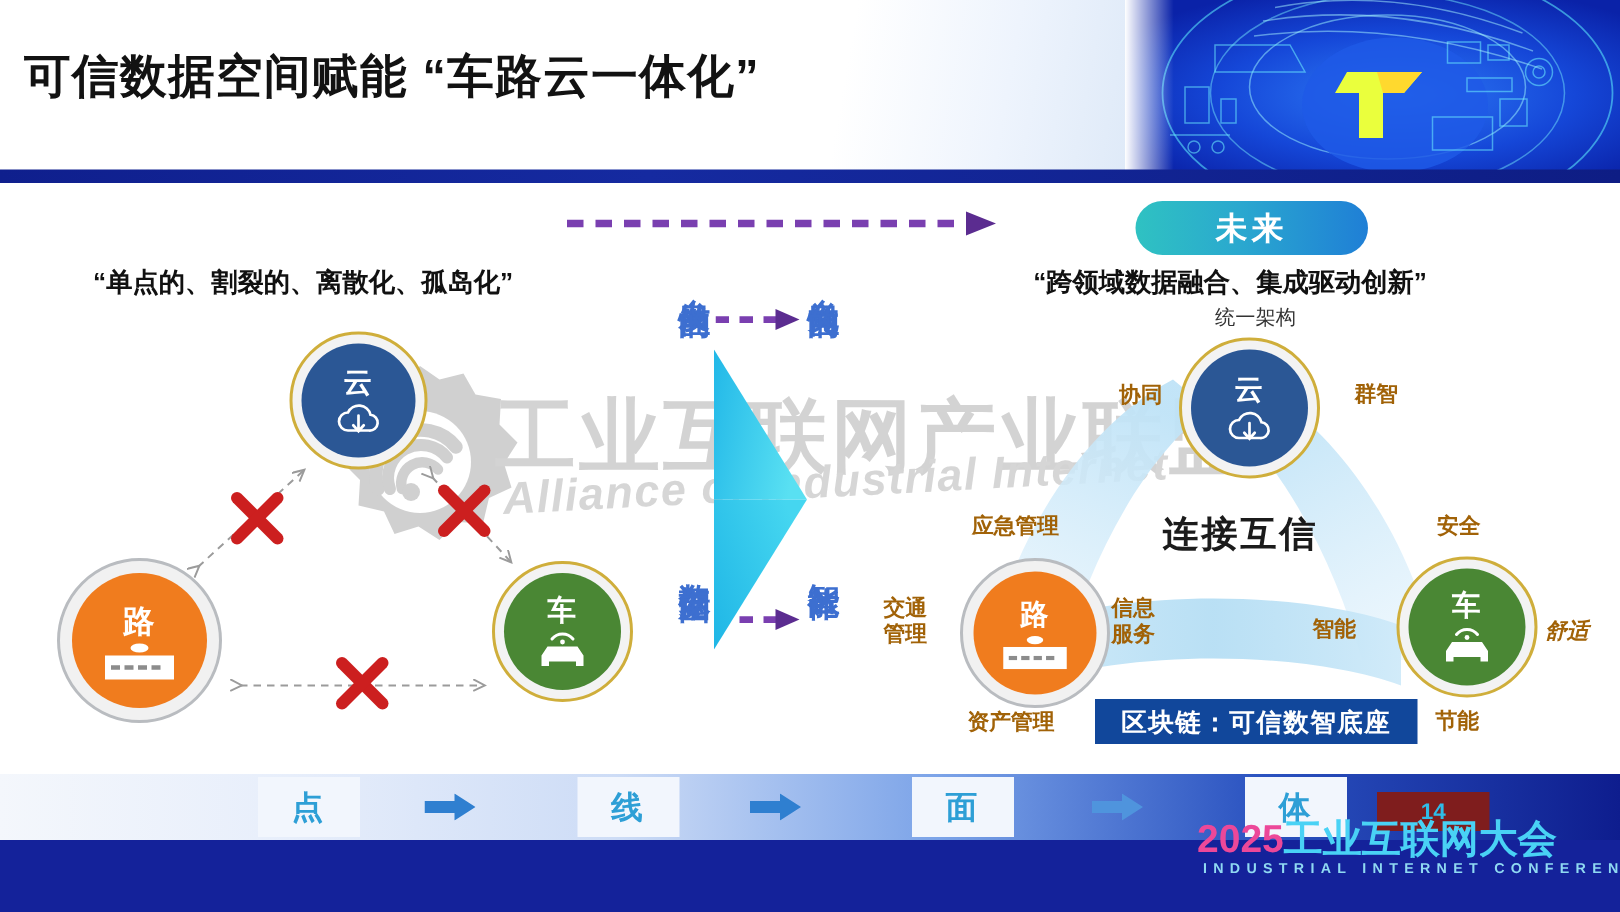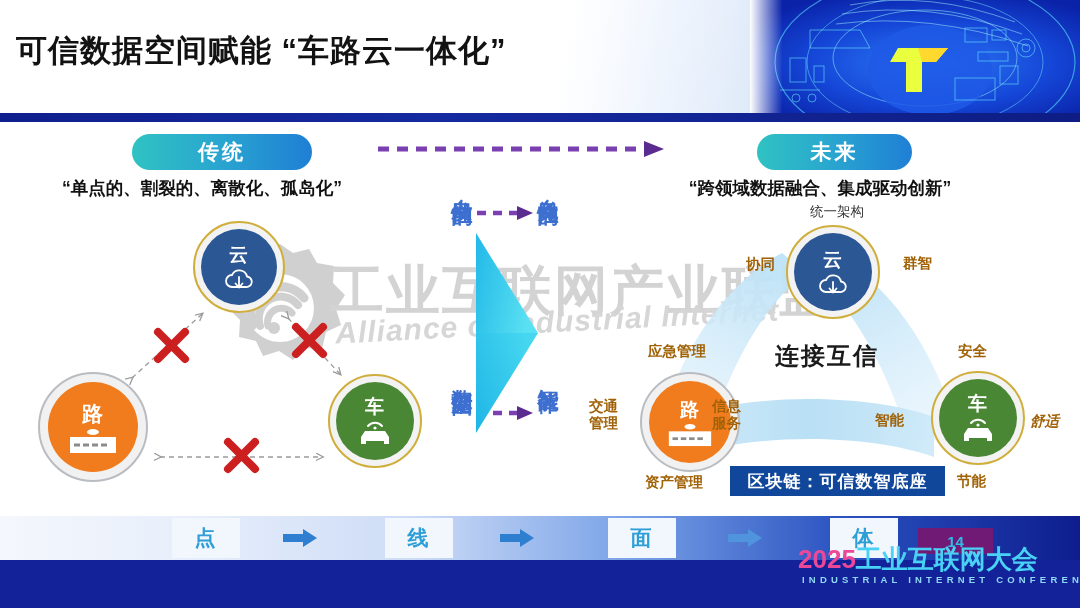--- a/index.html
+++ b/index.html
@@ -91,21 +91,21 @@
   .step.dark{background:#f2f6fd;}
   .step-arrow{position:absolute;top:529px;width:34px;height:18px;}
 
   .confLogo{position:absolute;left:798px;top:538px;width:282px;height:70px;}
   .conf-cn{position:absolute;left:0;top:4px;font-size:26px;font-weight:800;letter-spacing:0px;
     white-space:nowrap;}
   .conf-2025{color:#ec4899;}
   .conf-rest{color:#49d2f5;}
   .conf-en{position:absolute;left:4px;top:36px;font-size:9.5px;color:#8fd9f2;letter-spacing:4.2px;
     white-space:nowrap;font-weight:600;}
-  .conf-badge{position:absolute;left:120px;top:-10px;width:75px;height:26px;background:#701a75;
+  .conf-badge{position:absolute;left:120px;top:-10px;width:75px;height:26px;background:#7f1d1d;
     display:flex;align-items:center;justify-content:center;color:#2fbce8;font-size:15px;font-weight:700;}
 </style>
 </head>
 <body>
 
 <div id="slide">
 
   <div class="header">
     <div class="header-graphic">
       <svg width="330" height="115" viewBox="0 0 330 115">
@@ -160,21 +160,20 @@
       <circle cx="70" cy="68" r="34" fill="#ffffff"></circle>
       <path d="M42 86 a30 30 0 0 1 52-28" stroke="#b4b4b4" stroke-width="9" fill="none" stroke-linecap="round"></path>
       <path d="M50 86 a22 22 0 0 1 38-21" stroke="#b4b4b4" stroke-width="8" fill="none" stroke-linecap="round"></path>
       <path d="M58 86 a14 14 0 0 1 24-13" stroke="#b4b4b4" stroke-width="7" fill="none" stroke-linecap="round"></path>
       <circle cx="64" cy="88" r="6" fill="#b4b4b4"></circle>
     </svg>
     <div class="wm-cn">工业互联网产业联盟</div>
     <div class="wm-en">Alliance of Industrial Internet</div>
   </div>
 
-  <div class="badge badge-trad">传统</div>
   <div class="quote quote-trad">“单点的、割裂的、离散化、孤岛化”</div>
 
   <svg class="left-lines" viewBox="0 0 440 290">
     <defs>
       <marker id="ahGray" markerWidth="7" markerHeight="7" refX="5" refY="3.2" orient="auto">
         <path d="M0 0 L6 3.2 L0 6" fill="none" stroke="#9b9b9b" stroke-width="1"></path>
       </marker>
     </defs>
     <g stroke="#9b9b9b" stroke-width="1.3" stroke-dasharray="5 4" marker-start="url(#ahGray)" marker-end="url(#ahGray)" fill="none">
       <line x1="112" y1="168" x2="182" y2="104"></line>
@@ -309,21 +308,21 @@
       <rect x="24" y="15.5" width="6" height="3"></rect>
           <rect x="33" y="15.5" width="6" height="3"></rect>
         </g>
     </svg>
   </div>
   <div class="rlabel" style="left:648px;top:343px;">应急管理</div>
   <div class="rlabel" style="left:589px;top:398px;">
     <div>交通</div>
     <div>管理</div>
   </div>
-  <div class="rlabel" style="left:712px;top:398px;text-align:right;">
+  <div class="rlabel" style="left:741px;top:398px;text-align:right;">
     <div>信息</div>
     <div>服务</div>
   </div>
   <div class="rlabel" style="left:645px;top:474px;">资产管理</div>
 
   <div class="ring ring-gold" style="left:931px;top:371px;width:94px;height:94px;"></div>
   <div class="node c-car" style="left:939px;top:379px;width:78px;height:78px;">
     <span class="nlabel" style="font-size:19px;">车</span>
     <svg width="40" height="28" viewBox="0 0 40 28">
       <path d="M13 6 a9 9 0 0 1 14 0" fill="none" stroke="#fff" stroke-width="2" stroke-linecap="round"></path>

